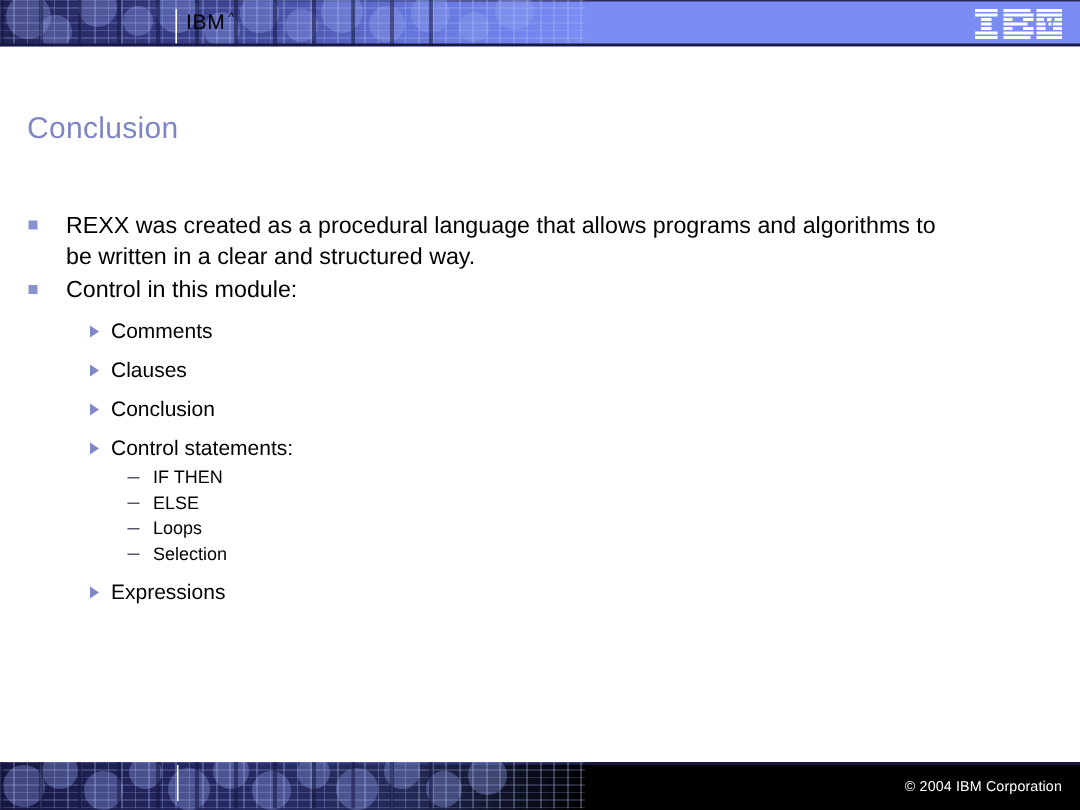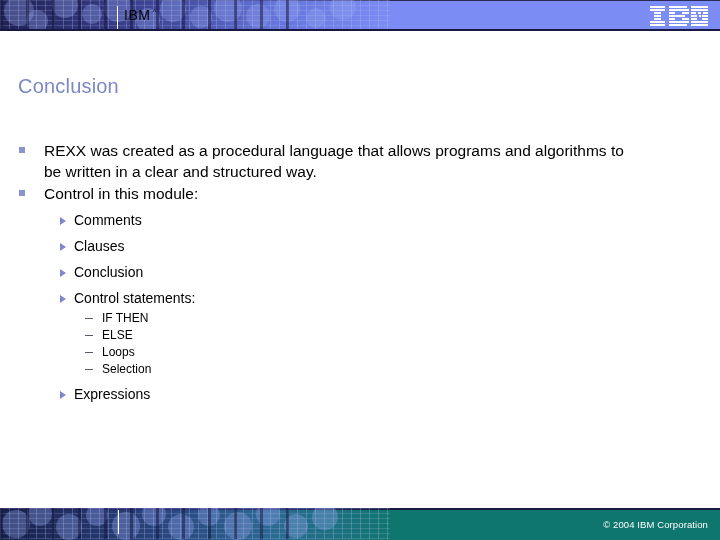--- a/index.html
+++ b/index.html
@@ -229,21 +229,21 @@
   .indent-lvl2 { margin-left: 40px; }
   .indent-lvl3 { margin-left: 48px; }
 
   
   .footer-band {
     position: absolute;
     left: 0;
     top: 508px;
     width: 720px;
     height: 32px;
-    background: #0f766e;
+    background: #000000;
     overflow: hidden;
   }
   .footer-band::before {
     content: "";
     position: absolute;
     left: 0; top: 0;
     width: 720px; height: 2px;
     background: #181840;
   }
   .footer-deco {

